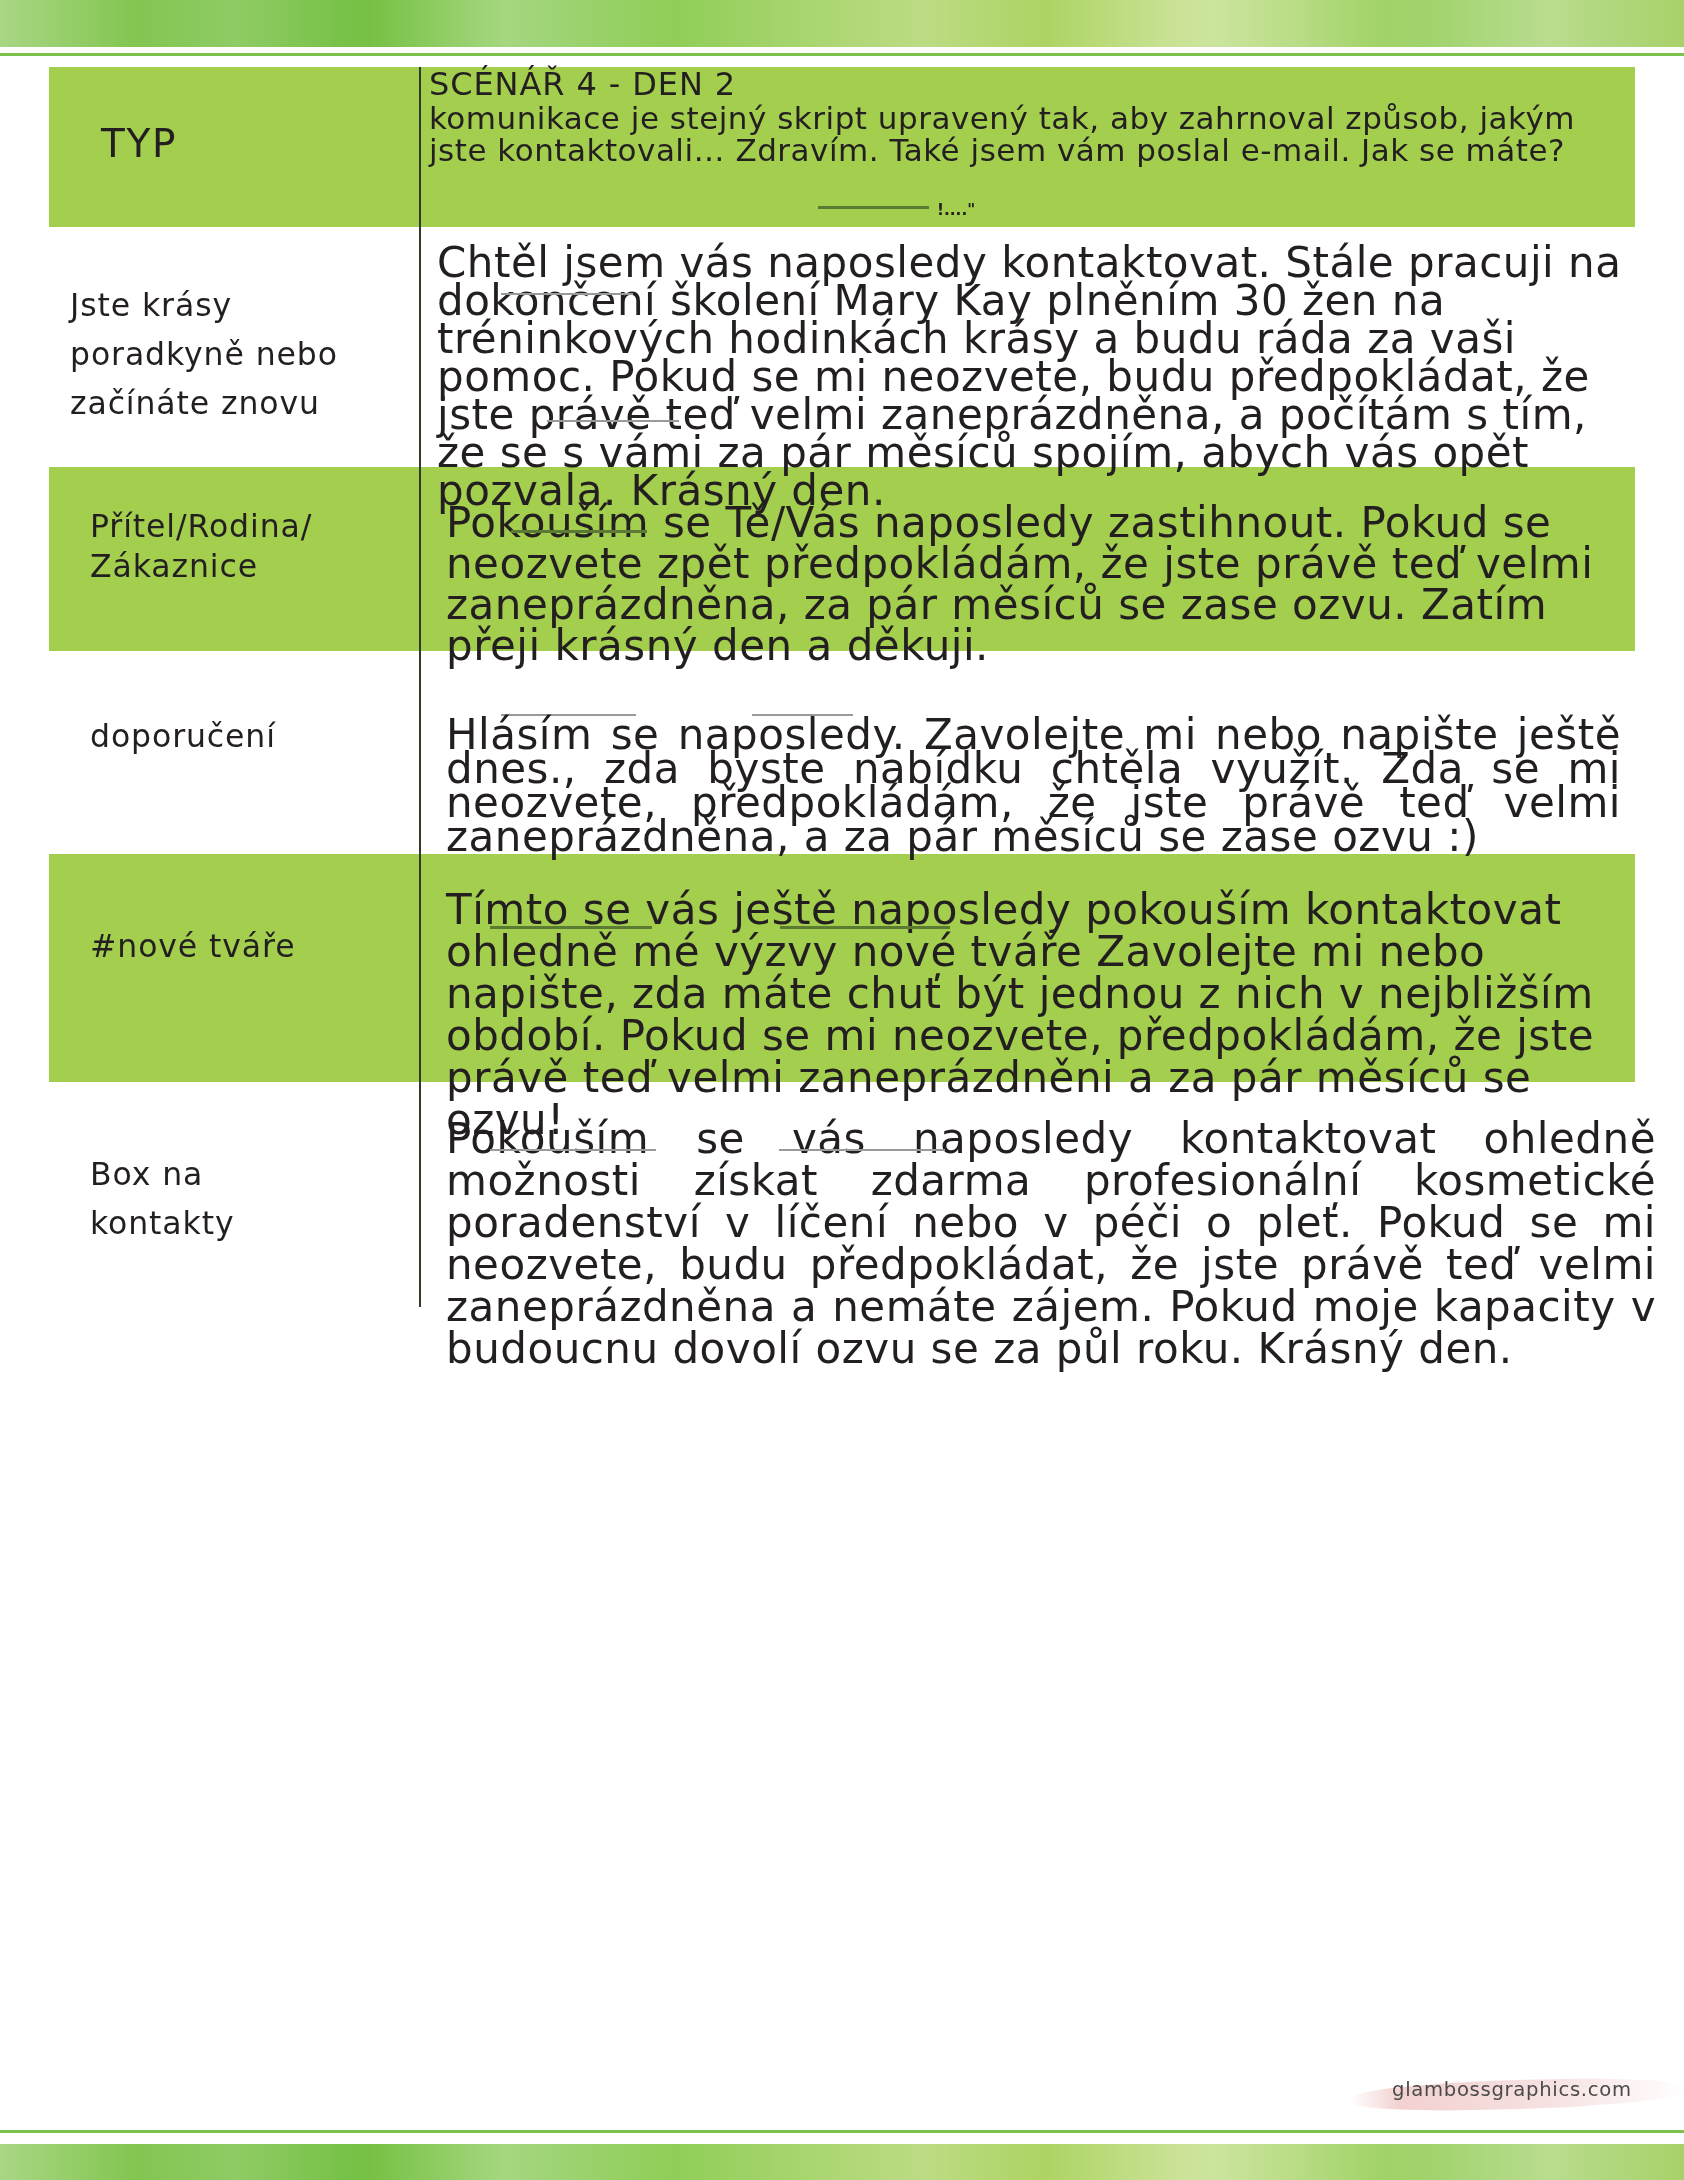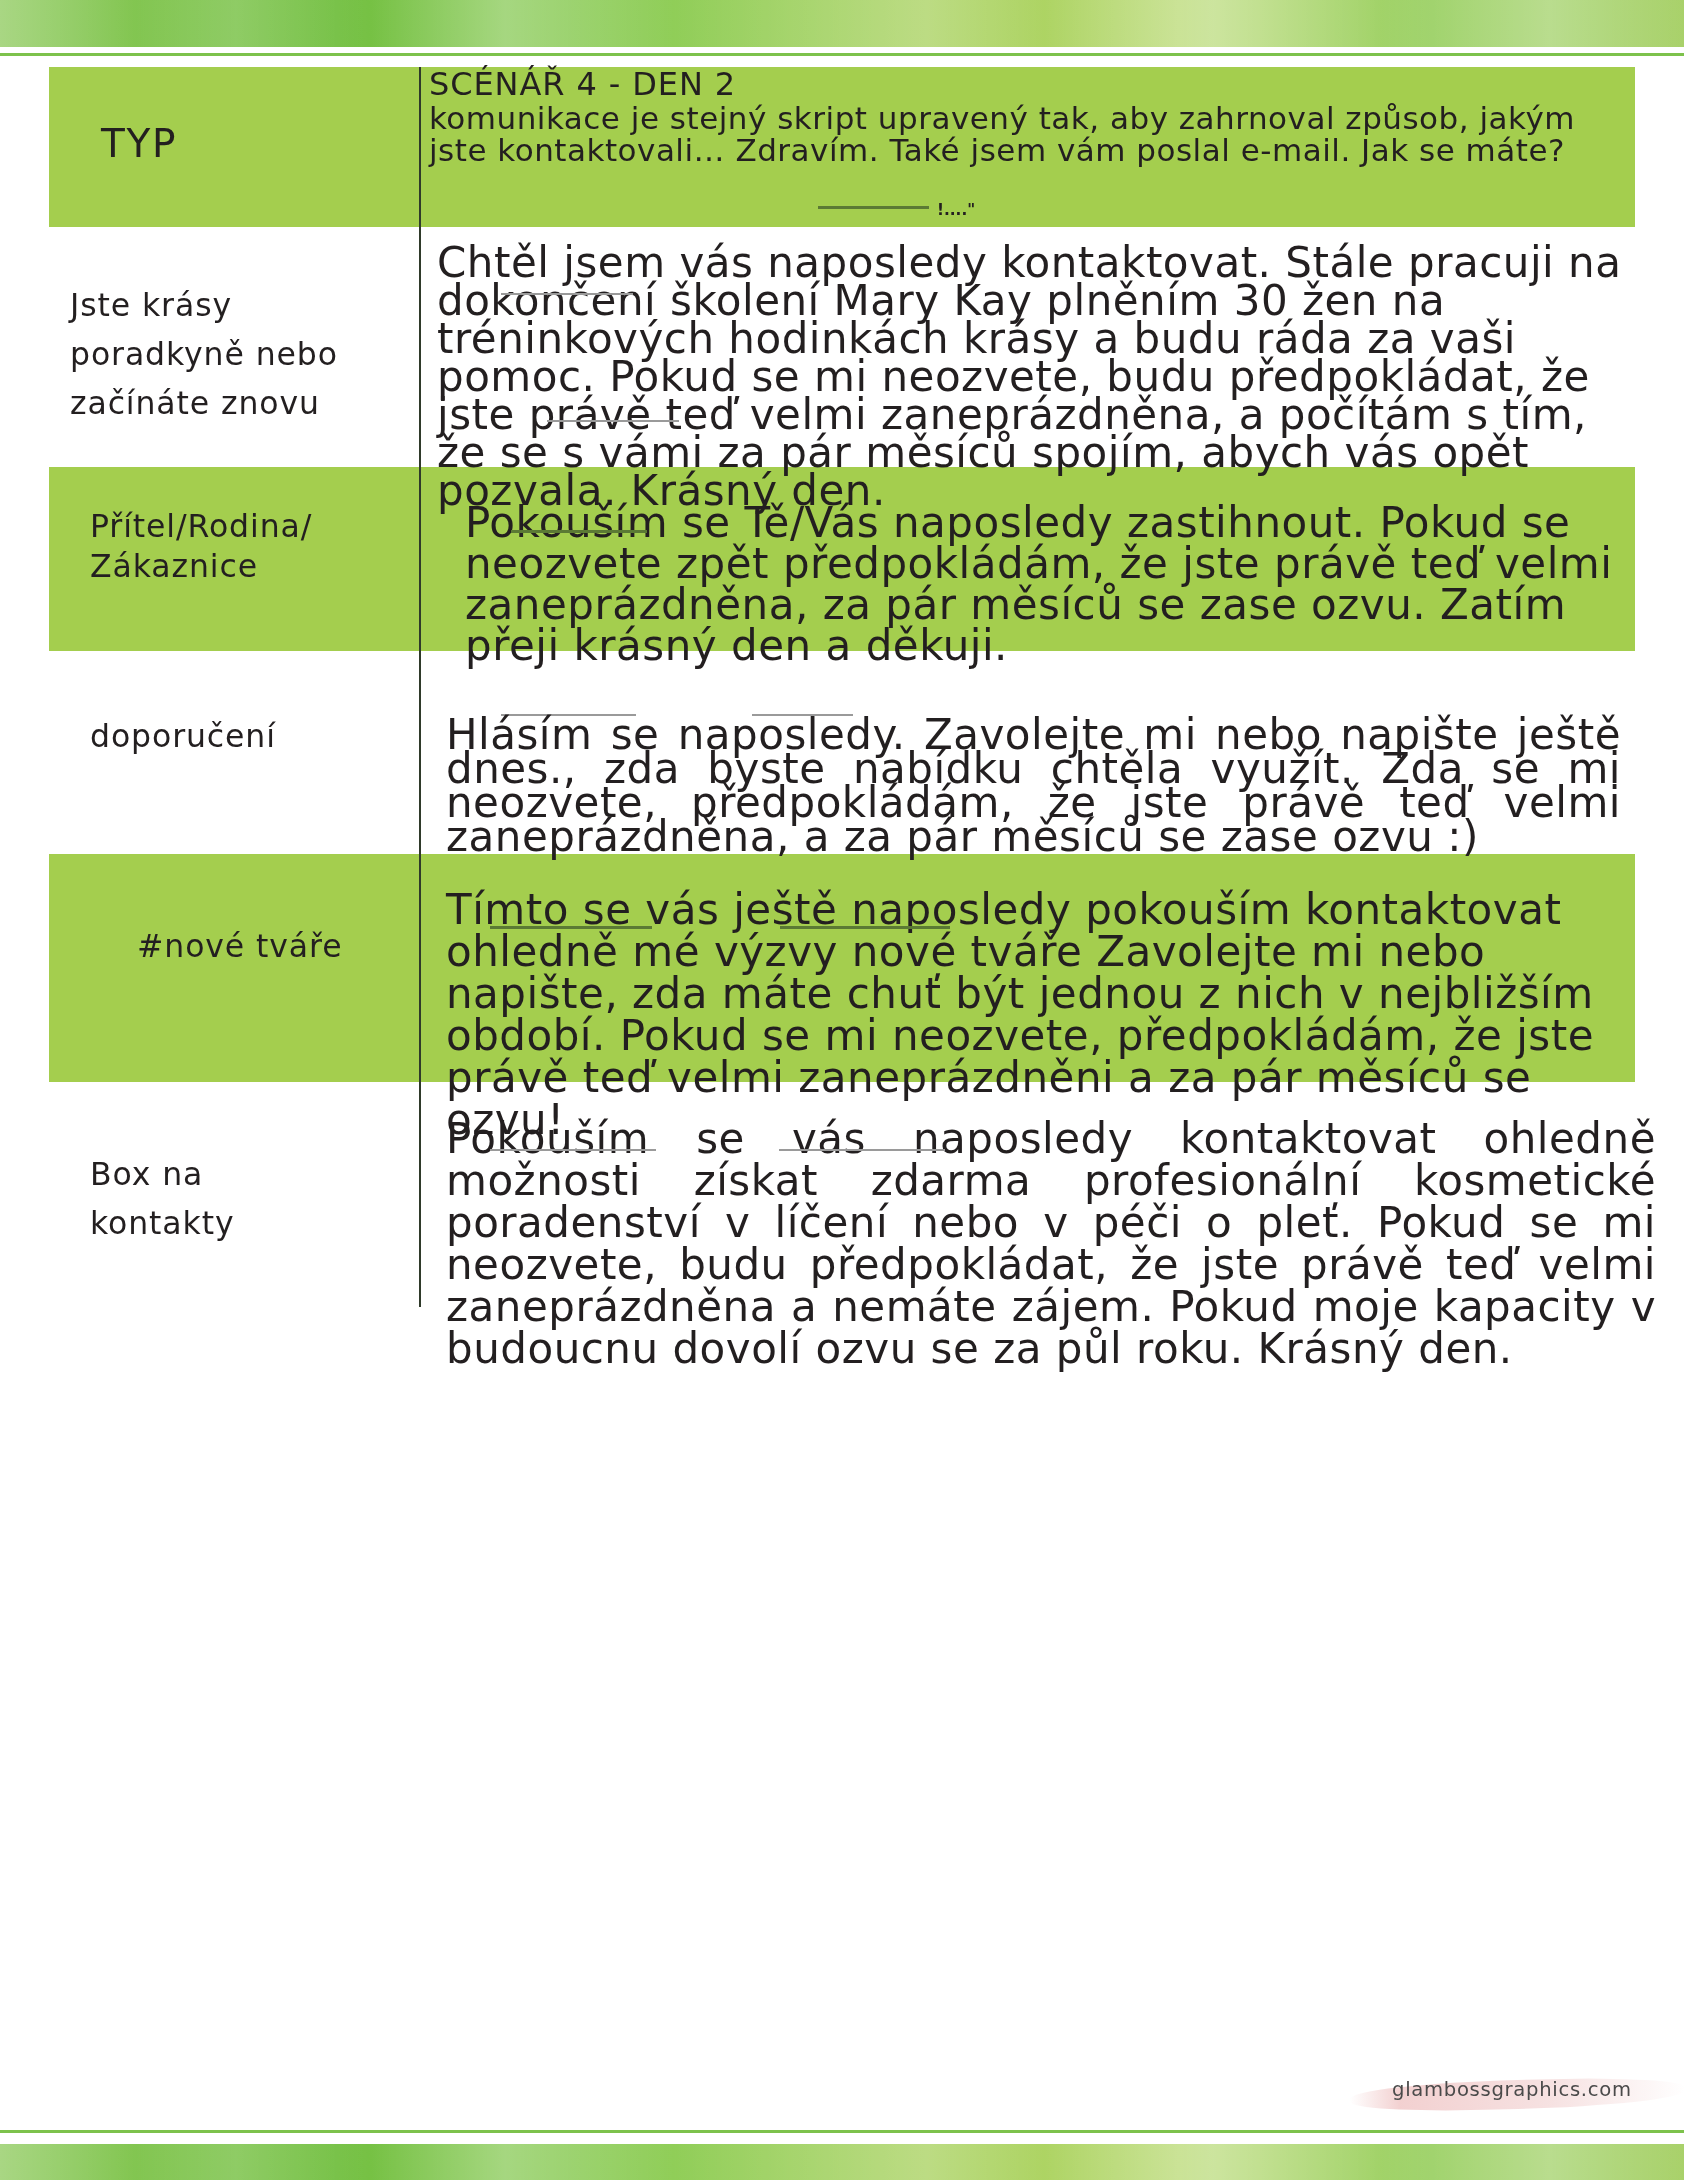--- a/index.html
+++ b/index.html
@@ -63,31 +63,31 @@
   <div>začínáte znovu</div>
 </div>
 <div class="body-text" style="left:437px;top:244px;width:1193px;">Chtěl jsem vás naposledy kontaktovat. Stále pracuji na dokončení  školení Mary Kay plněním 30 žen na tréninkových hodinkách krásy a budu ráda za vaši pomoc. Pokud se mi neozvete, budu předpokládat, že jste právě teď velmi zaneprázdněna, a počítám s tím, že se s vámi za pár měsíců spojím, abych vás opět pozvala. Krásný den.</div>
 <div class="stroke" style="left:501px;top:293px;width:132px;"></div>
 <div class="stroke" style="left:547px;top:420px;width:132px;"></div>
 
 <div class="label" style="left:90px;top:506px;line-height:40px;">
   <div>Přítel/Rodina/</div>
   <div>Zákaznice</div>
 </div>
-<div class="body-text" style="left:446px;top:502px;width:1175px;line-height:41px;margin-left:19px;">Pokouším se Tě/Vás naposledy zastihnout. Pokud se neozvete zpět předpokládám, že jste právě teď velmi zaneprázdněna, za pár měsíců se zase ozvu. Zatím přeji krásný den a děkuji.</div>
+<div class="body-text" style="left:446px;top:502px;width:1175px;line-height:41px;">Pokouším se Tě/Vás naposledy zastihnout. Pokud se neozvete zpět předpokládám, že jste právě teď velmi zaneprázdněna, za pár měsíců se zase ozvu. Zatím přeji krásný den a děkuji.</div>
 <div class="stroke stroke-dark" style="left:511px;top:530px;width:136px;"></div>
 
 <div class="label" style="left:90px;top:712px;text-align:right;">
   <div>doporučení</div>
 </div>
 <div class="stroke" style="left:501px;top:714px;width:135px;"></div>
 <div class="stroke" style="left:752px;top:714px;width:101px;"></div>
 <div class="body-text" style="left:446px;top:718px;width:1175px;line-height:34px;text-align:justify;">Hlásím se naposledy. Zavolejte mi nebo napište ještě dnes., zda byste nabídku chtěla využít. Zda se mi neozvete, předpokládám, že jste právě teď velmi zaneprázdněna, a za pár měsíců se zase ozvu :)</div>
 
-<div class="label" style="left:90px;top:922px;margin-left:47px;">
+<div class="label" style="left:90px;top:922px;">
   <div>#nové tváře</div>
 </div>
 <div class="body-text" style="left:446px;top:889px;width:1175px;line-height:42px;">Tímto se vás ještě naposledy pokouším kontaktovat ohledně mé výzvy nové tváře Zavolejte mi nebo napište, zda máte chuť být jednou z nich v nejbližším období. Pokud se mi neozvete, předpokládám, že jste právě teď velmi zaneprázdněni a za pár měsíců se ozvu!</div>
 <div class="stroke stroke-dark" style="left:490px;top:926px;width:162px;"></div>
 <div class="stroke stroke-dark" style="left:780px;top:926px;width:170px;"></div>
 
 <div class="label" style="left:90px;top:1150px;">
   <div>Box na</div>
   <div>kontakty</div>
 </div>

